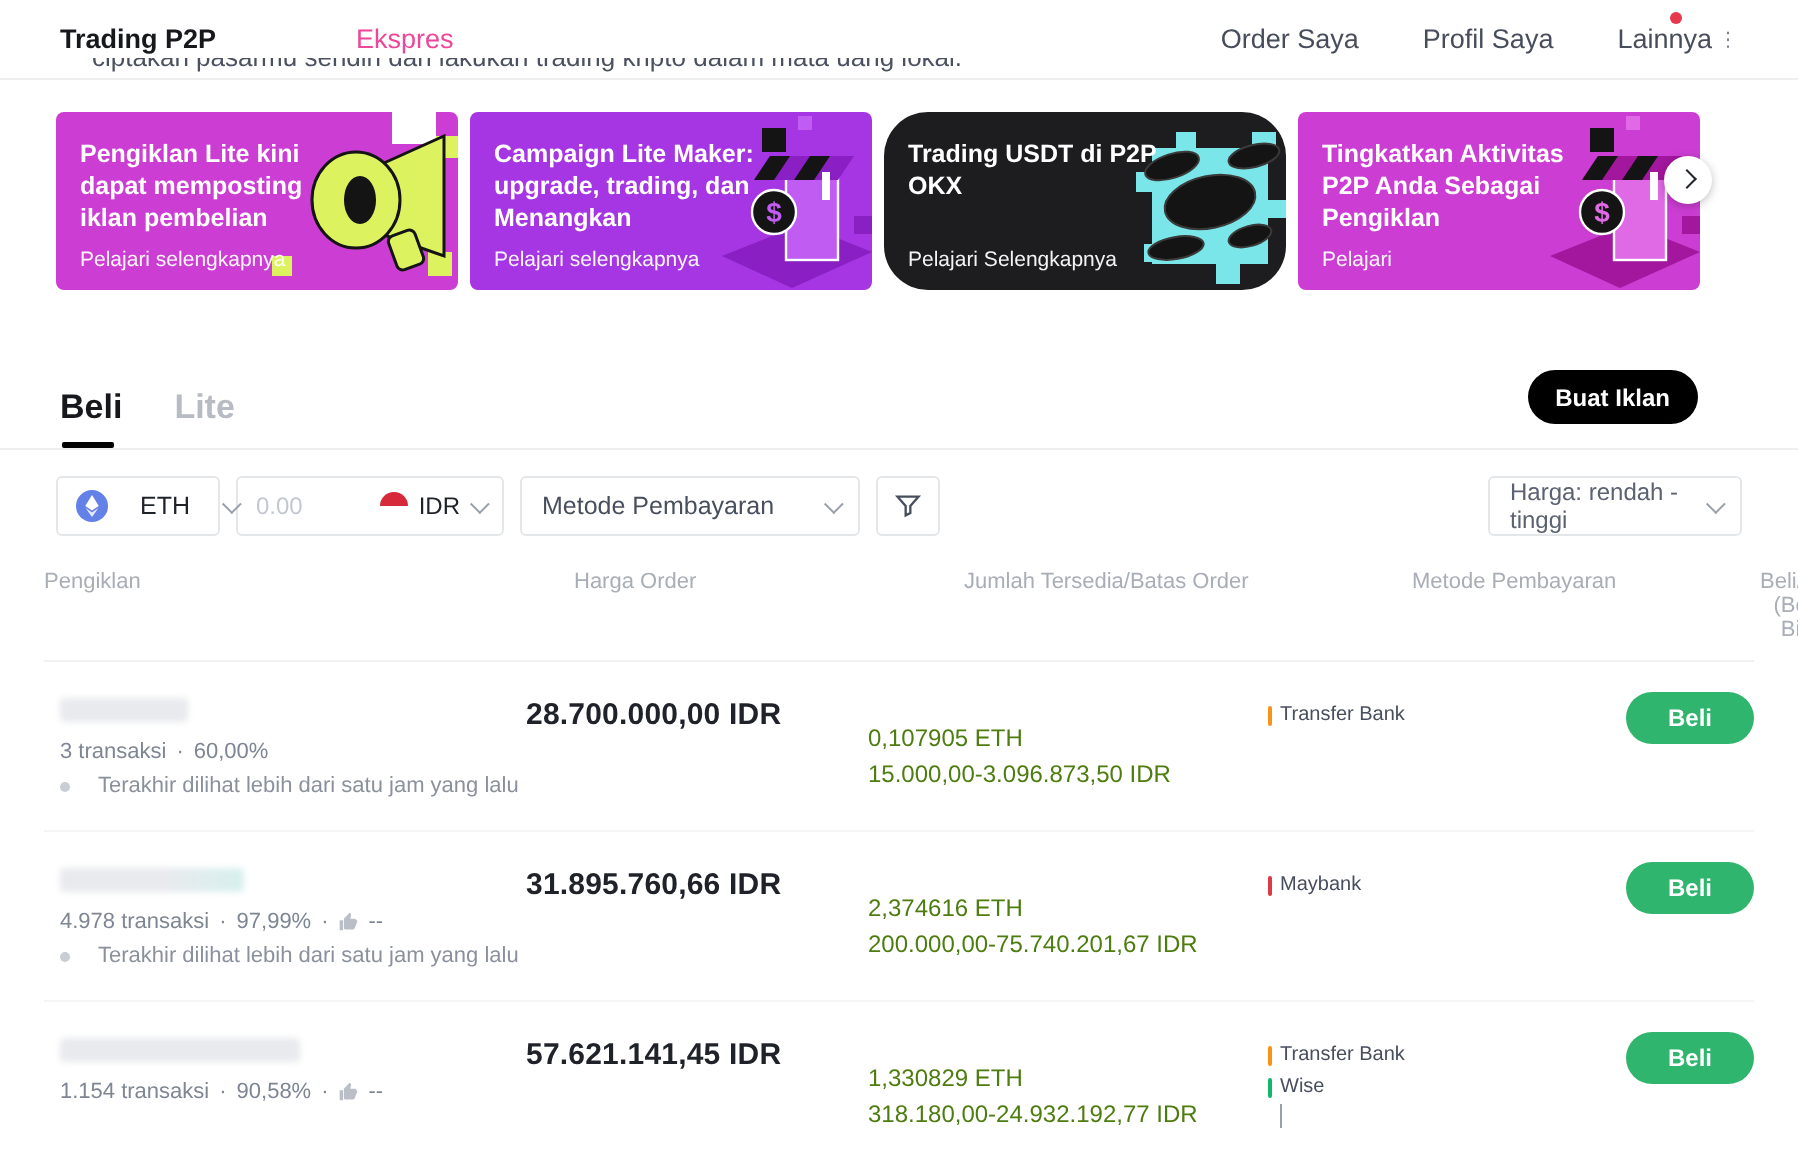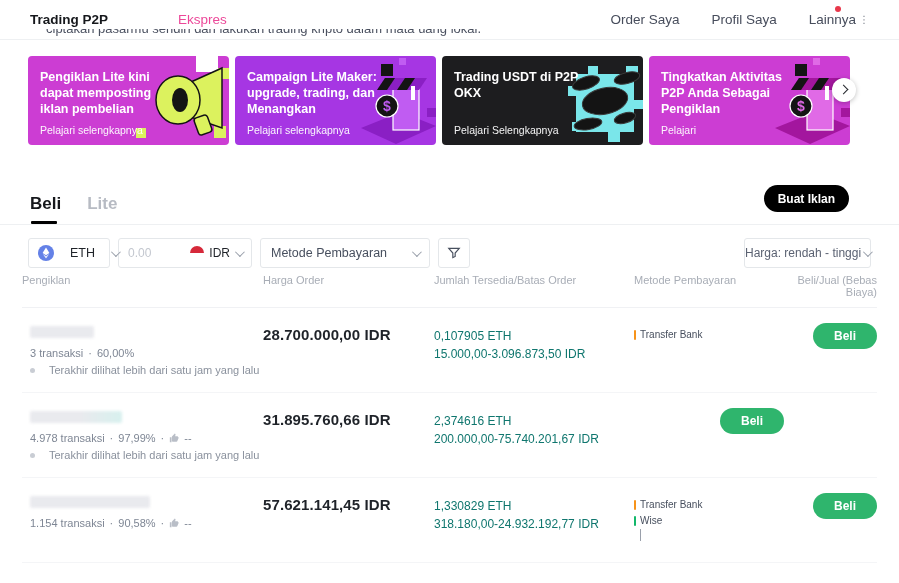--- a/index.html
+++ b/index.html
@@ -37,42 +37,42 @@
   
   .filters { display:flex; align-items:center; padding:0 28px; margin-top:13px; gap:8px; }
   .control { display:flex; align-items:center; border:1px solid #e4e7ea; border-radius:3px; height:30px; background:#fff; font-size:12.5px; cursor:pointer; }
   .crypto-select { width:82px; padding:0 9px; gap:16px; }
   .amount-input { width:134px; padding:0 9px; gap:5px; cursor:text; }
   .amount-placeholder { color:#c3c7cf; flex:1; font-size:12px; }
   .flag-idr { width:14px; height:14px; border-radius:50%; background:linear-gradient(#d6293a 50%, #ffffff 50%); flex:none; }
   .payment-select { width:170px; padding:0 10px; color:#474f5e; }
   .payment-select .lbl { flex:1; }
   .funnel-btn { width:32px; justify-content:center; }
-  .sort-select { margin-left:auto; width:127px; padding:0 0; color:#5b6272; font-size:12px; }
+  .sort-select { margin-left:auto; width:127px; padding:0 10px; color:#5b6272; font-size:12px; }
   .sort-select .lbl { flex:1; }
   .chev-down { width:7px; height:7px; border-right:1.4px solid #9aa0ab; border-bottom:1.4px solid #9aa0ab; transform:rotate(45deg) translateY(-2px); flex:none; }
   .eth-icon { flex:none; }
 
   
   .table { margin:0 22px; }
   .t-grid { display:grid; grid-template-columns:241px 171px 200px 150px 1fr; }
-  .t-head { margin-top:6px; padding-bottom:9px; border-bottom:1px solid #f0f1f4; }
+  .t-head { margin-top:17px; padding-bottom:9px; border-bottom:1px solid #f0f1f4;gap:24px; }
   .t-head span { font-size:11px; color:#a8adb6; }
   .t-head span:last-child { text-align:right; }
   .t-row { padding:15px 0 14px 0; border-bottom:1px solid #f4f5f7; min-height:85px; }
   .adv-cell { padding-left:8px; }
   .name-blur { height:12px; border-radius:2px; background:#e9eaee; filter:blur(1.5px); margin-top:3px; }
   .blur-teal { background:linear-gradient(90deg,#e9eaee 55%, #d7f0ee 100%); }
   .adv-stats { margin-top:9px; font-size:11px; color:#7e8694; display:flex; align-items:center; gap:5px; }
   .adv-status { margin-top:5px; font-size:11px; color:#8a919d; display:flex; align-items:center; gap:14px; }
   .status-dot { width:5px; height:5px; border-radius:50%; background:#c9cdd4; flex:none; }
   .status-dot.online { background:#2fb56d; }
   .adv-status.online-txt { color:#2fa76a; }
   .price-cell { font-size:15px; font-weight:bold; color:#1f2329; padding-top:3px; letter-spacing:.1px; }
-  .amt-cell { font-size:12px; color:#0f766e; padding-top:4px; line-height:18px; }
+  .amt-cell { font-size:12px; color:#4d7c0f; padding-top:4px; line-height:18px;margin-top:10px; }
   .pay-cell { font-size:10px; color:#474f5e; padding-top:4px; }
   .pay-item { display:flex; align-items:center; gap:4px; line-height:16px; }
   .pay-bar { width:2px; height:10px; border-radius:1px; flex:none; }
   .pay-more { margin-top:2px; margin-left:6px; width:6px; height:6px; border-right:1.3px solid #9aa0ab; border-bottom:1.3px solid #9aa0ab; transform:rotate(45deg); }
   .action-cell { display:flex; justify-content:flex-end; align-items:flex-start; }
   .buy-btn { width:64px; height:26px; border:none; border-radius:13px; background:#2fb56d; color:#fff; font-size:12px; font-weight:bold; cursor:pointer; font-family:inherit; }
 </style>
 </head>
 <body>
 
@@ -121,21 +121,21 @@
       <polygon points="64,22 74,22 66,34 56,34" fill="#141414"></polygon>
       <rect x="70" y="30" width="4" height="14" fill="#ffffff"></rect>
       <circle cx="46" cy="50" r="11" fill="#141414" stroke="#ffffff" stroke-width="1.2"></circle>
       <text x="46" y="55" font-size="14" font-weight="bold" fill="#c05cf2" text-anchor="middle" font-family="'Liberation Sans',sans-serif">$</text>
       <rect x="86" y="52" width="9" height="9" fill="#8a1fc4"></rect>
     </svg>
     <div class="banner-title">Campaign Lite Maker: upgrade, trading, dan Menangkan</div>
     <div class="banner-cta">Pelajari selengkapnya</div>
   </div>
 
-  <div class="banner" style="background: rgb(29, 29, 31);">
+  <div class="banner" style="background: rgb(29, 29, 31); border-radius: 22px;">
     <svg class="banner-art" width="95" height="89" viewBox="0 0 95 89">
       <rect x="28" y="18" width="58" height="58" fill="#7ae6ea"></rect>
       <rect x="20" y="30" width="10" height="10" fill="#7ae6ea"></rect>
       <rect x="40" y="10" width="10" height="10" fill="#7ae6ea"></rect>
       <rect x="78" y="10" width="12" height="12" fill="#7ae6ea"></rect>
       <rect x="86" y="44" width="9" height="9" fill="#7ae6ea"></rect>
       <rect x="24" y="66" width="9" height="9" fill="#7ae6ea"></rect>
       <rect x="60" y="76" width="12" height="10" fill="#7ae6ea"></rect>
       <ellipse cx="57" cy="45" rx="23" ry="13" fill="#141414" stroke="#3a3a3a" transform="rotate(-12 57 45)"></ellipse>
       <ellipse cx="38" cy="27" rx="14" ry="6" fill="#141414" stroke="#3a3a3a" transform="rotate(-18 38 27)"></ellipse>
@@ -267,20 +267,26 @@
       <div class="adv-status">
         <span class="status-dot"></span>
         <span>Terakhir dilihat lebih dari satu jam yang lalu</span>
       </div>
     </div>
     <div class="price-cell">31.895.760,66 IDR</div>
     <div class="amt-cell">
       <div>2,374616 ETH</div>
       <div>200.000,00-75.740.201,67 IDR</div>
     </div>
+    <div class="pay-cell">
+      <div class="pay-item">
+        <span class="pay-bar" style="background: rgb(221, 58, 69);"></span>
+        <span>Maybank</span>
+      </div>
+    </div>
     <div class="action-cell">
       <button class="buy-btn">Beli</button>
     </div>
   </div>
 
   <div class="t-grid t-row">
     <div class="adv-cell">
       <div class="name-blur" style="width:120px;"></div>
       <div class="adv-stats">
         <span>1.154 transaksi</span>

